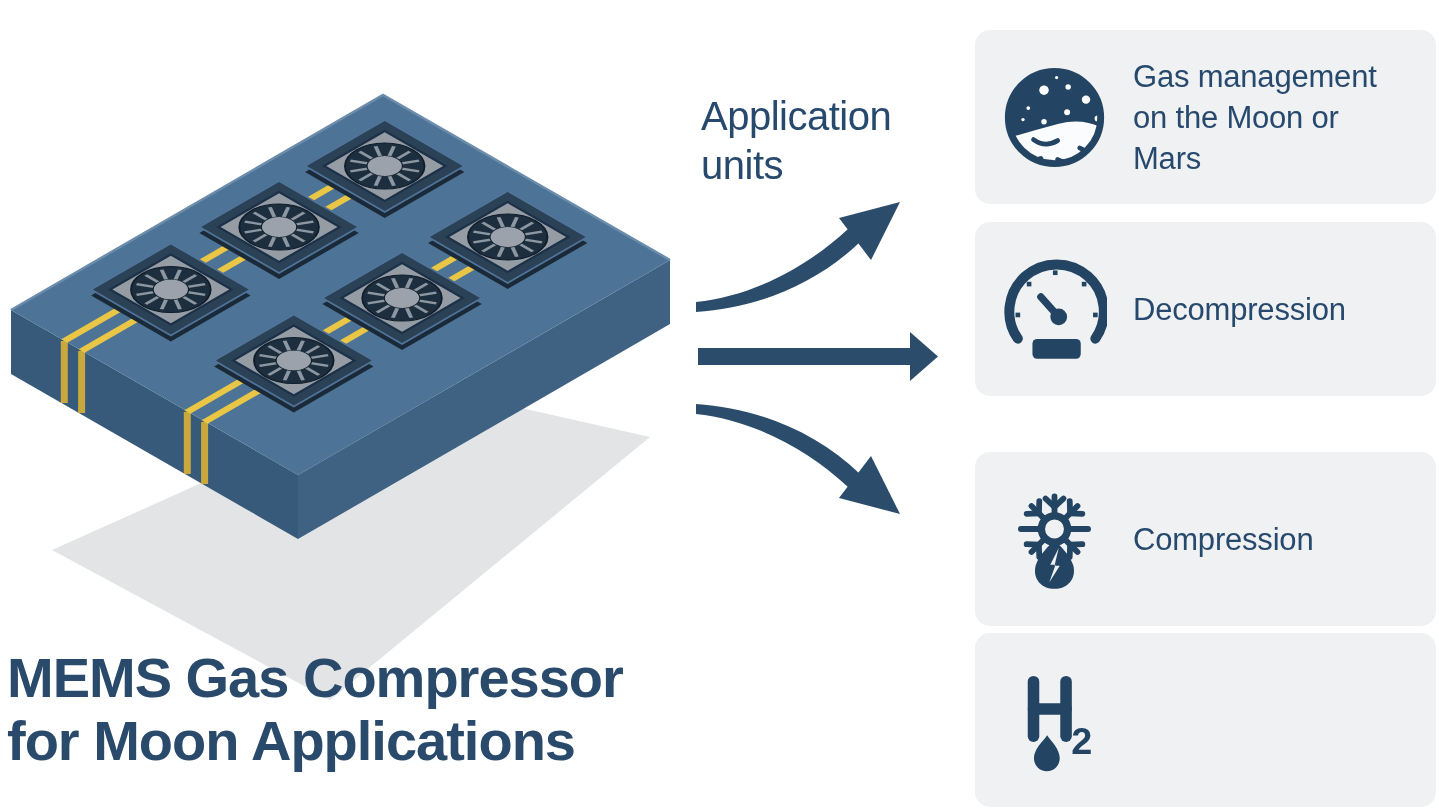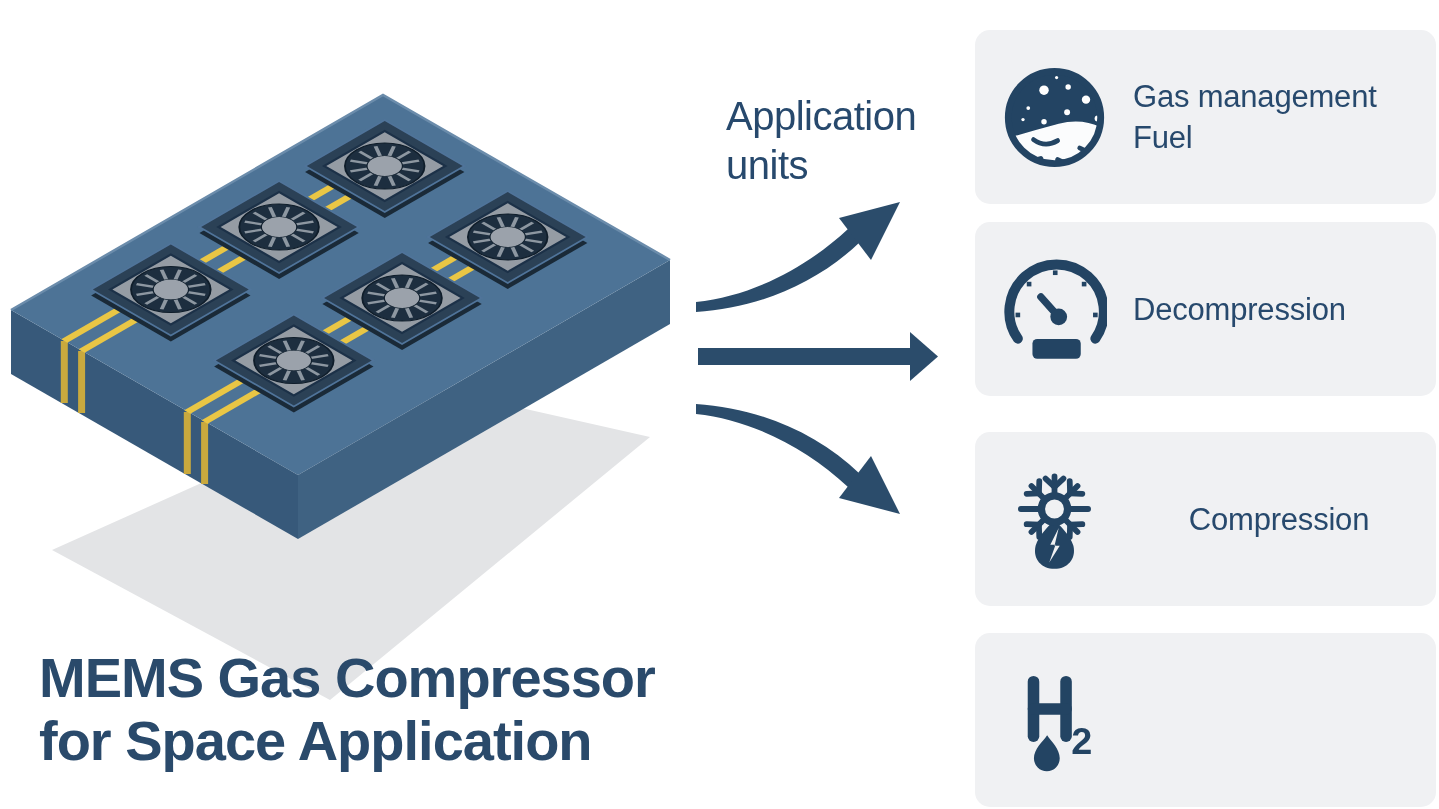--- a/index.html
+++ b/index.html
@@ -5,34 +5,34 @@
   html,body{margin:0;padding:0;background:#ffffff;}
   .canvas{
     position:relative;width:1439px;height:809px;overflow:hidden;background:#ffffff;
     font-family:"Liberation Sans", sans-serif;
   }
   svg{display:block;}
   .chip-svg{position:absolute;left:0;top:55px;}
   .arrows-svg{position:absolute;left:692px;top:196px;}
   .appcases{
     position:absolute;left:701px;top:92px;
-    color:#27496d;font-size:40px;line-height:49px;letter-spacing:-0.5px;margin-left:25px;
+    color:#27496d;font-size:40px;line-height:49px;letter-spacing:-0.5px;
   }
   .main-title{
-    position:absolute;left:39px;top:646px;
+    position:absolute;left:7px;top:646px;
     color:#2a4a6b;font-weight:700;font-size:56px;line-height:63px;letter-spacing:-1px;
   }
   .cards{position:absolute;left:975px;top:0;width:461px;height:809px;}
   .card{
     position:absolute;left:0;width:461px;height:174px;border-radius:15px;
     background:#f0f1f3;display:flex;align-items:center;
   }
   .card-1{top:30px;}
   .card-2{top:222px;}
-  .card-3{top:432px;text-align:center;}
+  .card-3{top:452px;}
   .card-4{top:633px;}
   .card-icon{margin-left:27px;flex:0 0 auto;}
   .card-text{
     margin-left:26px;width:292px;color:#27496d;
     font-size:31px;line-height:41px;letter-spacing:-0.2px;
   }
 </style>
 </head>
 <body>
 
@@ -151,21 +151,22 @@
             <path d="M30,71 Q41,79 53,72"></path>
             <path d="M74,79 Q82,84 91,79"></path>
             <path d="M19,84 Q27,93 37,89"></path>
             <path d="M53,90 Q61,95 70,90"></path>
           </g>
         </g>
         <circle cx="50" cy="50" r="44" fill="none" stroke="#234463" stroke-width="6.5"></circle>
       </svg>
       <div class="card-text">
         <div>Gas management</div>
-        <div>Fuel</div>
+        <div>on the Moon or</div>
+        <div>Mars</div>
       </div>
     </div>
 
     <div class="card card-2">
       <svg class="card-icon" width="105" height="105" viewBox="0 0 100 100" aria-hidden="true">
         <path d="M15.1,77.8 A45,45 0 1 1 88.9,77.8" fill="none" stroke="#234463" stroke-width="9.5" stroke-linecap="round"></path>
         <g fill="#234463">
           <rect x="12.9" y="53" width="4.4" height="4.4"></rect>
           <rect x="23.6" y="23.6" width="4.4" height="4.4"></rect>
           <rect x="48.5" y="12.8" width="4.4" height="4.4"></rect>
@@ -220,16 +221,16 @@
         </g>
         <text x="66" y="82" font-size="36" font-weight="bold" fill="#234463" font-family="Liberation Sans, sans-serif">2</text>
         <path d="M43,64 C47,70 55,77 55,86 A12.3,12.3 0 1 1 30.4,86 C30.4,77 39,70 43,64 Z" fill="#234463"></path>
       </svg>
     </div>
 
   </div>
 
   <div class="main-title">
     <div>MEMS Gas Compressor</div>
-    <div>for Space Application</div>
+    <div>for Moon Applications</div>
   </div>
 
 </div>
 
 </body></html>

